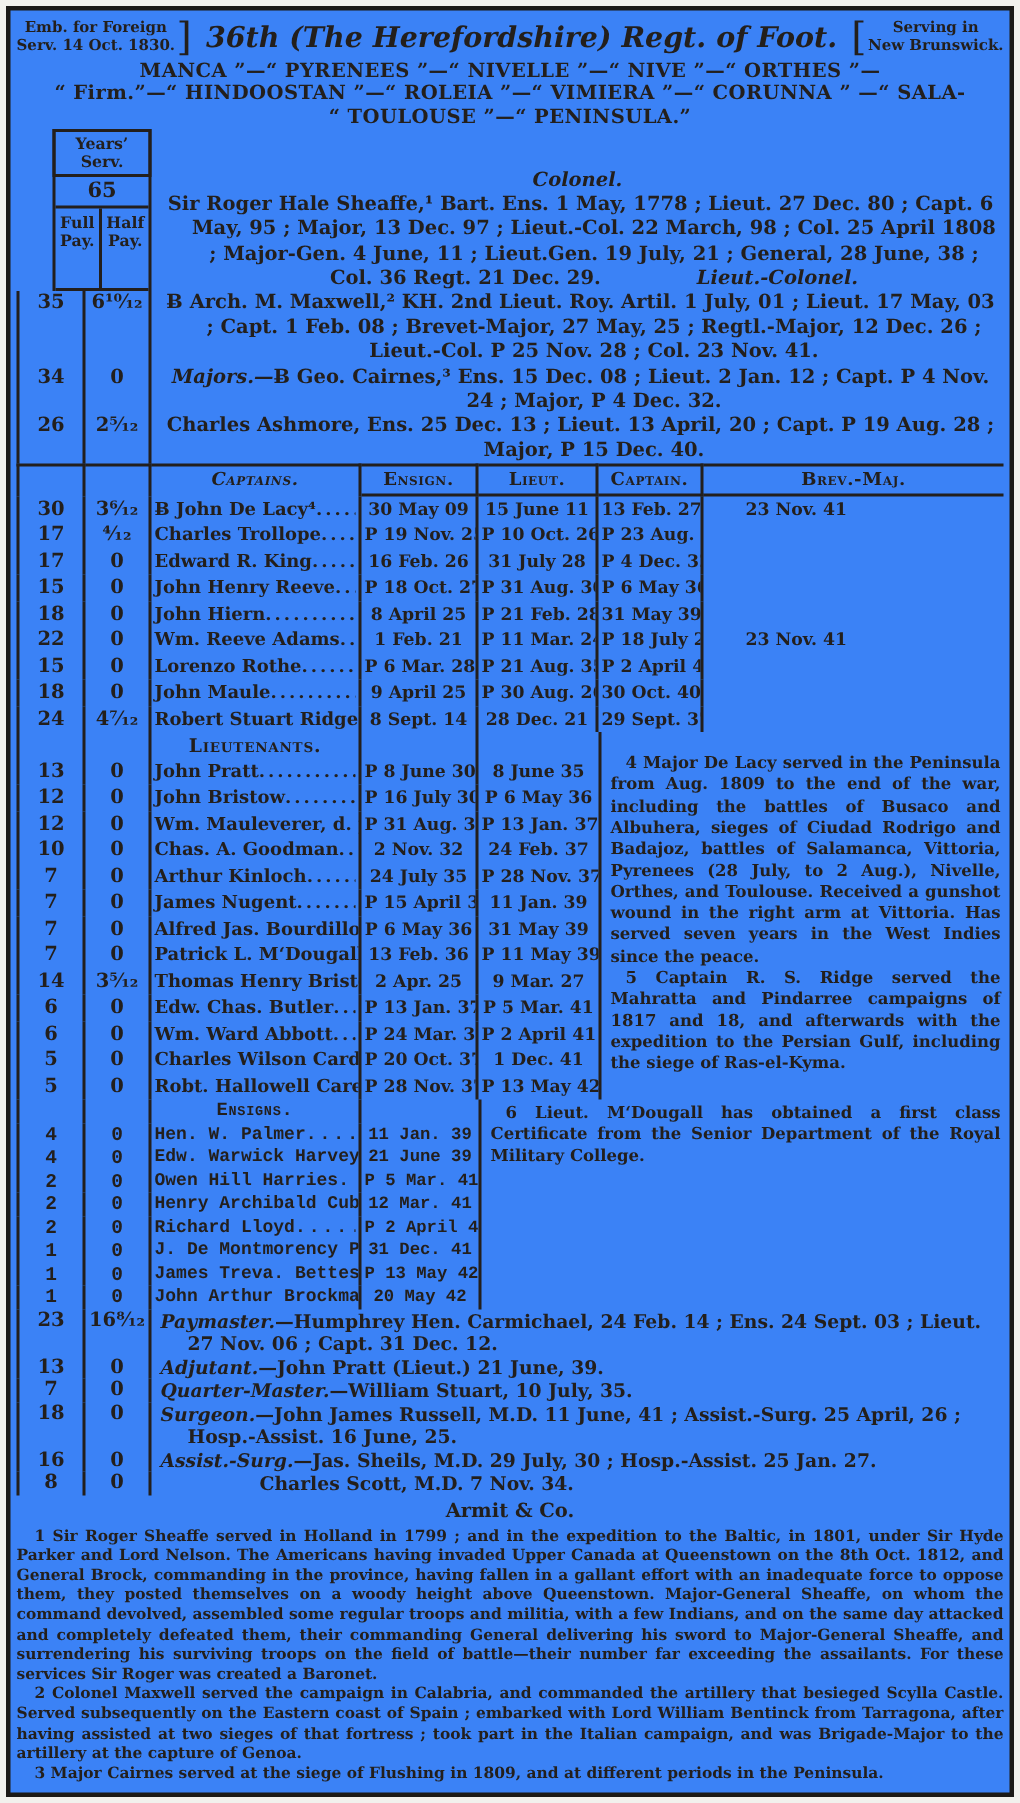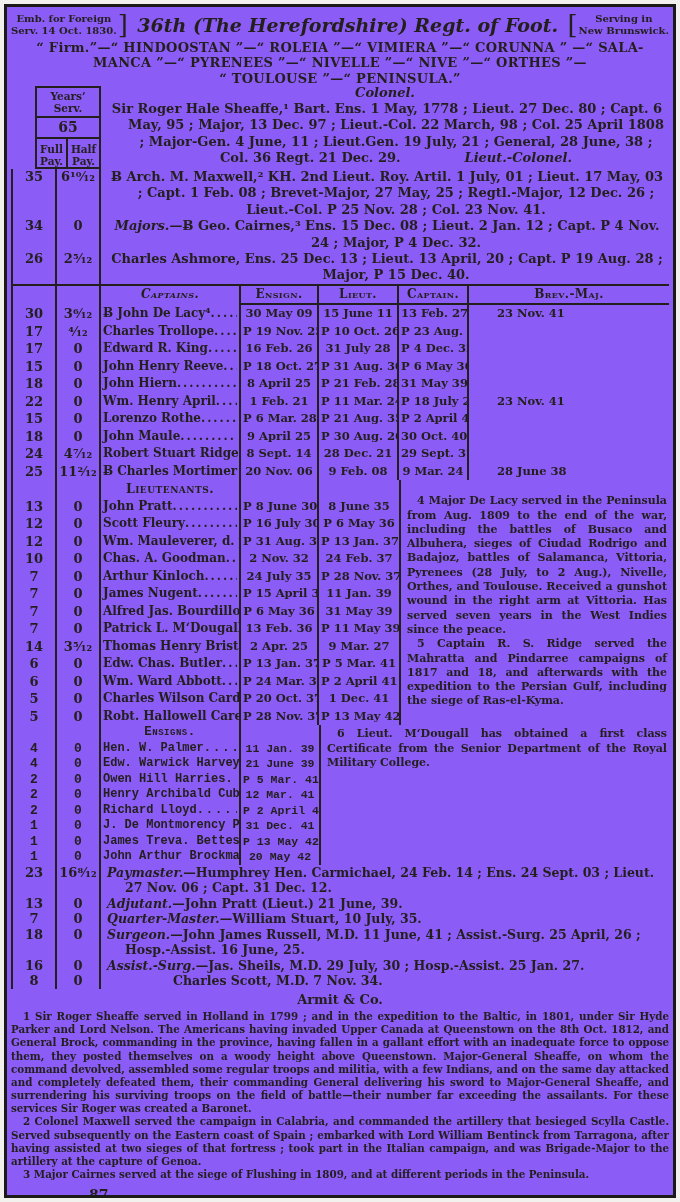--- a/index.html
+++ b/index.html
@@ -3,36 +3,36 @@
 <meta charset="utf-8">
 <style>
   html,body{margin:0;padding:0;}
   body{
     width:680px;height:1202px;background:#f2f1ed;color:#231f1c;
     font-family:"DejaVu Serif","Liberation Serif",serif;
     position:relative;overflow:hidden;
   }
   .frame{
     position:absolute;inset:4px;border:3px solid #1c1a17;
-    padding:3px 4px 0 4px;overflow:hidden;background:#8b5cf6;
+    padding:3px 4px 0 4px;overflow:hidden;background:#3b82f6;
   }
   
   .head{display:flex;align-items:flex-start;margin-top:2px;}
   .hn{font-size:10px;font-weight:bold;line-height:1.2;text-align:center;white-space:nowrap;}
   .bracket{font-size:26px;font-weight:normal;line-height:26px;padding:0 1px;}
   .title{flex:1;text-align:center;font-size:19px;font-weight:bold;font-style:italic;padding-top:2px;}
   .honours{text-align:center;font-weight:bold;font-size:13px;line-height:1.18;letter-spacing:.3px;margin-top:2px;}
   
   .srow{display:grid;grid-template-columns:46px 44px 1fr;align-items:start;}
   .cell{padding:0 2px;box-sizing:border-box;}
   .yc1{border-left:2px solid #231f1c;border-right:2px solid #231f1c;text-align:center;font-weight:bold;font-size:13px;height:100%;}
   .yc2{border-right:2px solid #231f1c;text-align:center;font-weight:bold;font-size:13px;height:100%;}
   .entry{padding-left:24px;text-indent:-18px;font-weight:bold;font-size:13px;line-height:1.26;padding-right:2px;text-align:center;}
   .it{font-style:italic;}
-  .sec-head{text-align:center;font-style:italic;font-weight:bold;font-size:13px;line-height:1.15;}
+  .sec-head{text-align:center;font-style:italic;font-weight:bold;font-size:13px;line-height:1.15;margin-top:28px;}
   .inline-heading{font-style:italic;font-weight:bold;margin-left:64px;}
   
   .ybox-row{display:grid;grid-template-columns:90px 1fr;align-items:stretch;}
   .ybox{display:flex;flex-direction:column;border-left:2px solid #231f1c;border-right:2px solid #231f1c;font-weight:bold;margin-left:24px;}
   .ybox-title{border:2px solid #231f1c;margin:0 -2px;text-align:center;font-size:10.5px;padding:2px 0;}
   .ybox-total{text-align:center;font-size:14px;border-bottom:2px solid #231f1c;padding:1px 0 2px;}
   .ybox-heads{display:flex;flex:1;}
   .ybox-heads div{width:50%;text-align:center;font-size:10.5px;line-height:1.15;padding-top:4px;border-bottom:2px solid #231f1c;box-sizing:border-box;}
   .ybox-heads div:first-child{border-right:2px solid #231f1c;}
   
@@ -86,22 +86,22 @@
     <div style="display:flex;align-items:center;">
       <div class="bracket">[</div>
       <div class="hn">
         <div>Serving in</div>
         <div>New Brunswick.</div>
       </div>
     </div>
   </div>
 
   <div class="honours">
+    <div>MANCA ”—“ PYRENEES ”—“ NIVELLE ”—“ NIVE ”—“ ORTHES ”—</div>
     <div>“ Firm.”—“ HINDOOSTAN ”—“ ROLEIA ”—“ VIMIERA ”—“ CORUNNA ” —“ SALA-</div>
-    <div>MANCA ”—“ PYRENEES ”—“ NIVELLE ”—“ NIVE ”—“ ORTHES ”—</div>
     <div>“ TOULOUSE ”—“ PENINSULA.”</div>
   </div>
 
   <div class="ybox-row">
     <div class="ybox">
       <div class="ybox-title">Years’ Serv.</div>
       <div class="ybox-total">65</div>
       <div class="ybox-heads">
         <div>Full Pay.</div>
         <div>Half Pay.</div>
@@ -205,21 +205,21 @@
     <div class="cell dt b1">8 April 25</div>
     <div class="cell dt b1">P 21 Feb. 28</div>
     <div class="cell dt b1">31 May 39</div>
     <div class="cell dt brev"></div>
   </div>
 
   <div class="trow">
     <div class="cell yc1">22</div>
     <div class="cell yc2">0</div>
     <div class="cell name">
-            <span class="nm">Wm. Henry April</span>
+            <span class="nm">Wm. Reeve Adams</span>
             <span class="dots"></span>
           </div>
     <div class="cell dt b1">1 Feb. 21</div>
     <div class="cell dt b1">P 11 Mar. 24</div>
     <div class="cell dt b1">P 18 July 26</div>
     <div class="cell dt brev">23 Nov. 41</div>
   </div>
 
   <div class="trow">
     <div class="cell yc1">15</div>
@@ -253,32 +253,20 @@
     <div class="cell name">
             <span class="nm">Robert Stuart Ridge⁵</span>
             <span class="dots"></span>
           </div>
     <div class="cell dt b1">8 Sept. 14</div>
     <div class="cell dt b1">28 Dec. 21</div>
     <div class="cell dt b1">29 Sept. 37</div>
     <div class="cell dt brev"></div>
   </div>
 
-  <div class="trow">
-    <div class="cell yc1">25</div>
-    <div class="cell yc2">11²⁄₁₂</div>
-    <div class="cell name">
-            <span class="nm">Ƀ Charles Mortimer</span>
-            <span class="dots"></span>
-          </div>
-    <div class="cell dt b1">20 Nov. 06</div>
-    <div class="cell dt b1">9 Feb. 08</div>
-    <div class="cell dt b1">9 Mar. 24</div>
-    <div class="cell dt brev">28 June 38</div>
-  </div>
 </div>
 
     <div class="split">
       <div class="lt-left">
         <div class="ltrow secrow">
           <div class="cell yc1"></div>
           <div class="cell yc2"></div>
           <div class="cell sec-cap">Lieutenants.</div>
           <div class="cell b1"></div>
           <div class="cell"></div>
@@ -292,21 +280,21 @@
                 <span class="dots"></span>
               </div>
     <div class="cell dt b1">P 8 June 30</div>
     <div class="cell dt">8 June 35</div>
   </div>
 
   <div class="ltrow">
     <div class="cell yc1">12</div>
     <div class="cell yc2">0</div>
     <div class="cell name">
-                <span class="nm">Scott Fleury</span>
+                <span class="nm">John Bristow</span>
                 <span class="dots"></span>
               </div>
     <div class="cell dt b1">P 16 July 30</div>
     <div class="cell dt">P 6 May 36</div>
   </div>
 
   <div class="ltrow">
     <div class="cell yc1">12</div>
     <div class="cell yc2">0</div>
     <div class="cell name">

